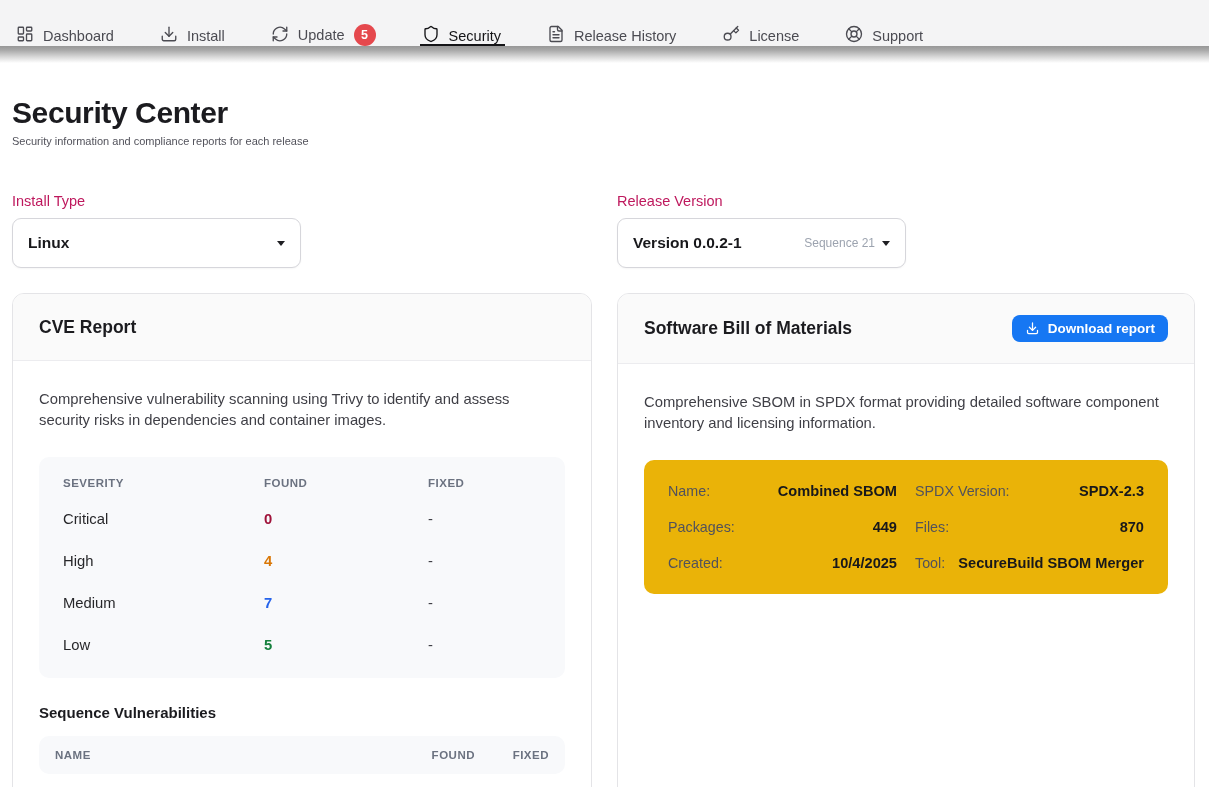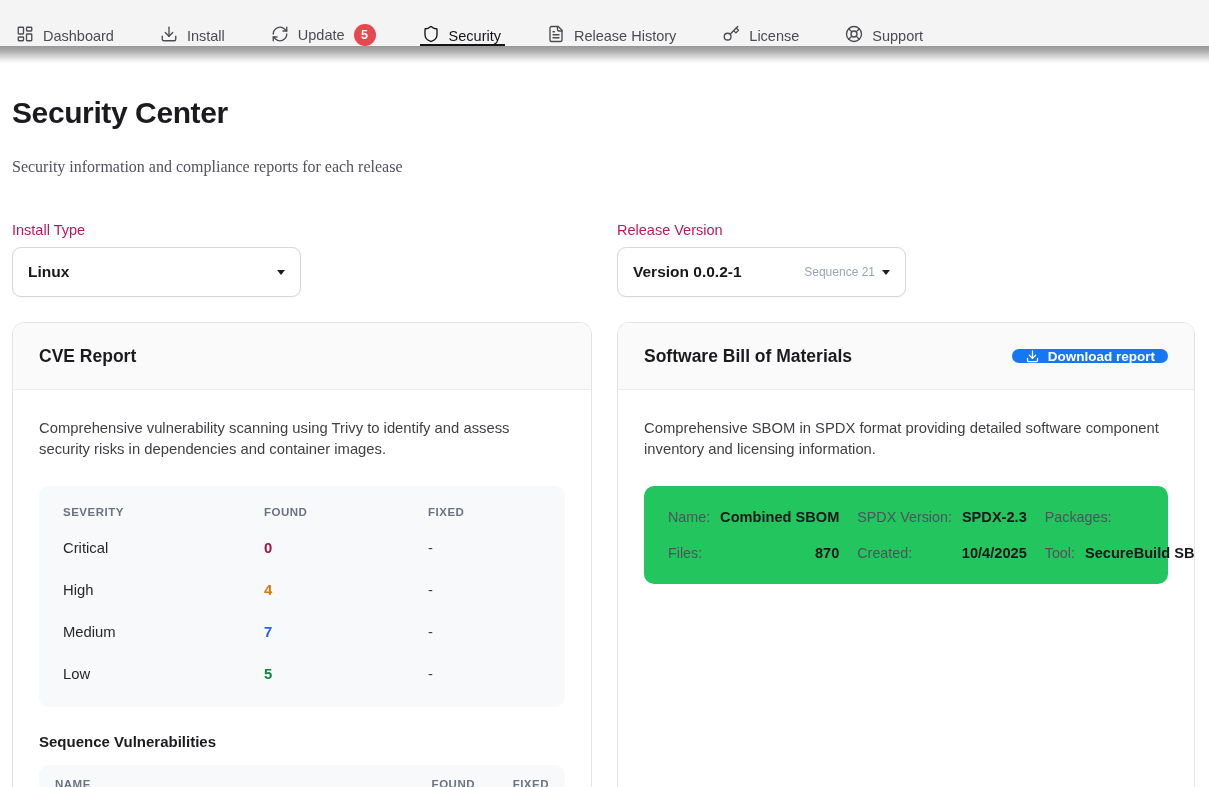--- a/index.html
+++ b/index.html
@@ -56,24 +56,23 @@
   
   .main { padding: 0 12px; }
   .page-title {
     margin-top: 33px;
     font-size: 30px;
     font-weight: 700;
     letter-spacing: -0.4px;
     color: #1b1b1f;
   }
   .page-subtitle {
-    margin-top: 28px;
-    font-size: 16px;
+    margin-top: 5px;
+    font-size: 11px;
     color: #52525b;
-    font-family: Liberation Serif, serif;
   }
 
   .two-col {
     display: grid;
     grid-template-columns: 580px 578px;
     gap: 25px;
   }
   .filters { margin-top: 46px; }
   .filter-label {
     font-size: 14.5px;
@@ -180,37 +179,37 @@
   .cv-fixed { width: 58px; text-align: right; margin-left: 16px; }
 
   
   .btn-primary {
     display: flex;
     align-items: center;
     gap: 8px;
     color: #fff;
     border: none;
     border-radius: 8px;
-    height: 14px;
+    height: 27px;
     padding: 0 13px;
     font-size: 13.5px;
     font-weight: 600;
     font-family: inherit;
     cursor: pointer;
     justify-content: space-between;
   }
   .btn-primary svg { width: 15px; height: 15px; }
 
   .info-grid {
     margin-top: 25px;
-    background: #22c55e;
+    background: #eab308;
     border-radius: 10px;
     padding: 13px 24px;
     display: grid;
-    grid-template-columns: 1fr 1fr 1fr;
+    grid-template-columns: 1fr 1fr;
     column-gap: 18px;
   }
   .info-cell {
     display: flex;
     align-items: center;
     justify-content: space-between;
     height: 36px;
     gap: 10px;
   }
   .info-label { font-size: 14.3px; color: #52525b; white-space: nowrap; }

